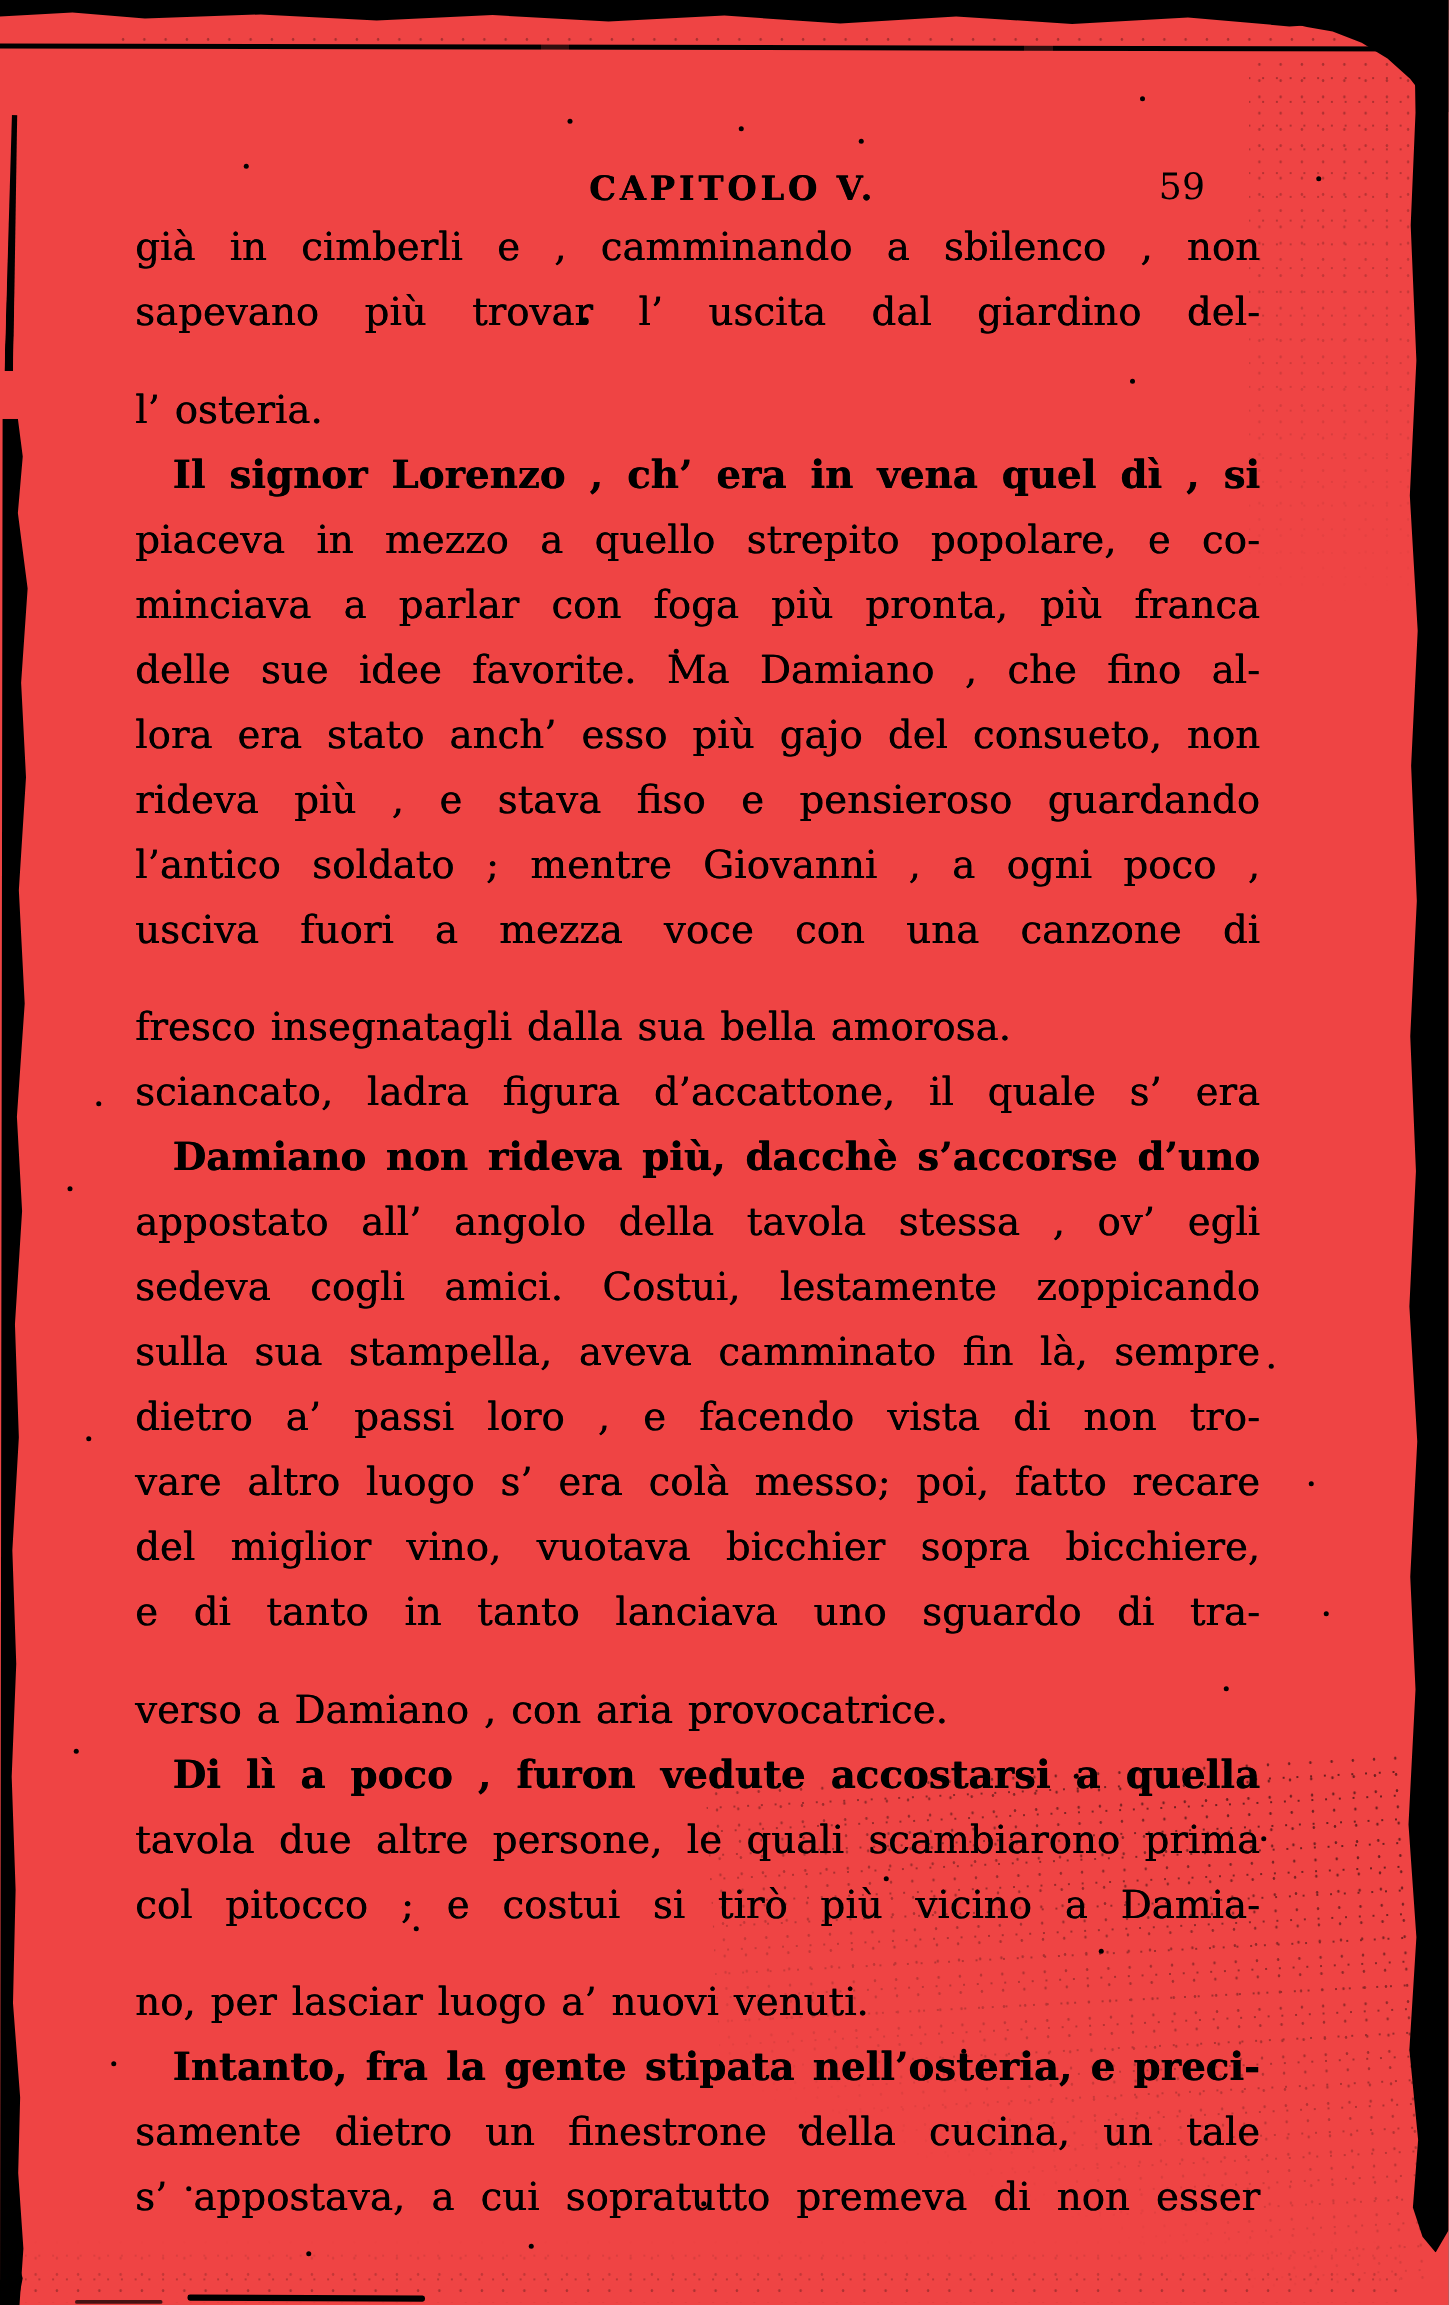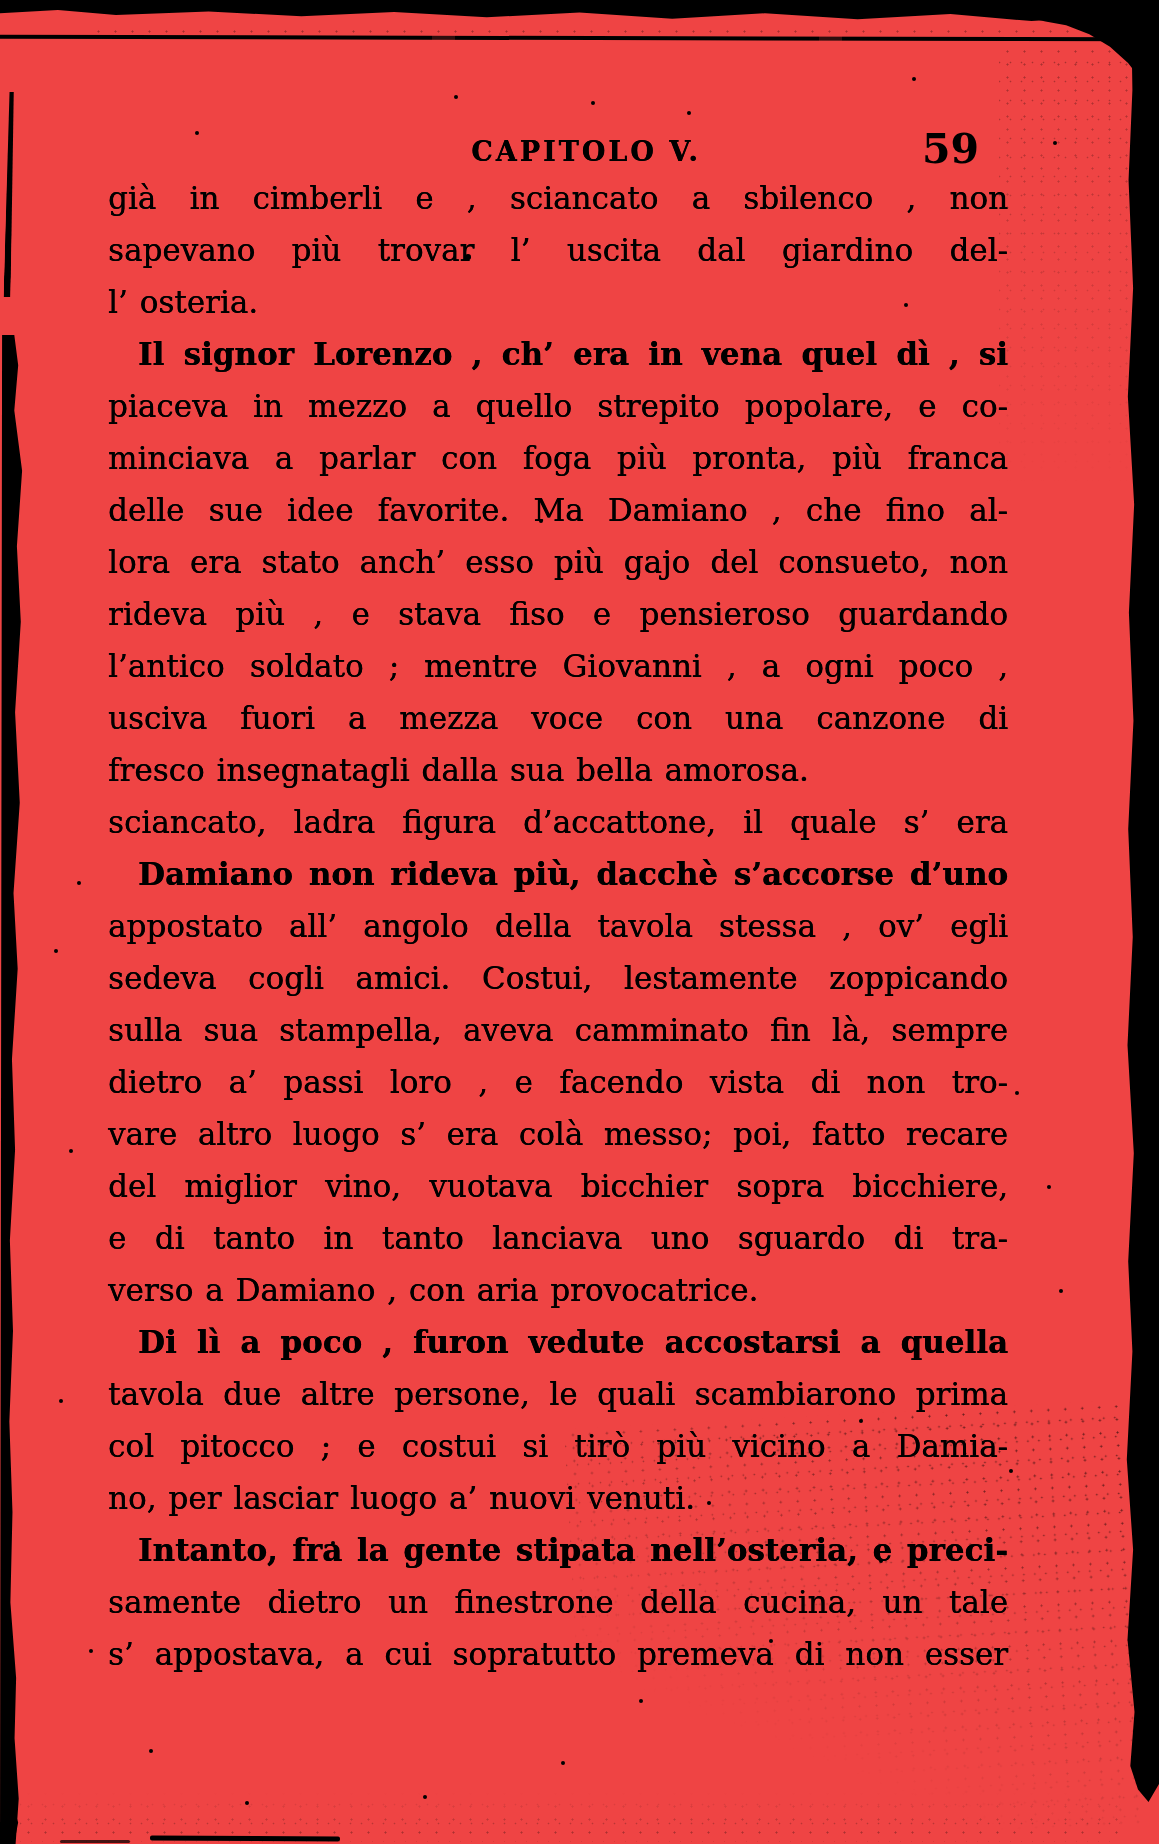--- a/index.html
+++ b/index.html
@@ -82,31 +82,31 @@
       70px 1150px 0 1px #000, 55px 950px 0 1px #000, 1060px 1290px 0 1px #000;
   }
   
   .header{position:absolute;left:108px;top:128px;width:900px;height:56px;}
   .chapter{
     position:absolute;left:calc(50% + 28px);transform:translateX(-50%);
     top:10px;font-size:27px;line-height:27px;letter-spacing:3px;font-weight:bold;
     text-shadow:0.3px 0 0 currentColor;white-space:nowrap;
   }
   .pagenum{
-    position:absolute;right:29px;top:-2px;
-    font-size:41px;line-height:46px;font-weight:bold;
+    position:absolute;right:44px;top:-2px;
+    font-size:29px;line-height:46px;font-weight:normal;
   }
   .lines{position:absolute;left:108px;top:172px;width:900px;}
   .ln{
     height:52px;line-height:52px;font-size:31px;
     text-align:justify;text-align-last:justify;
     word-spacing:2px;white-space:normal;
     text-shadow:0.35px 0 0 currentColor;
   }
-  .ln.end{text-align-last:left;}
+  .ln.end{text-align-last:left;margin-top:26px;}
   .ln.ind{padding-left:30px;font-weight:bold;}
 </style>
 </head>
 <body>
 
 <div class="page">
 
   <div class="art top-band"></div>
   <div class="art top-rule"></div>
   <div class="art corner-blob"></div>
@@ -121,21 +121,21 @@
   <div class="noise noise-top"></div>
   <div class="noise noise-bottom"></div>
   <div class="specks"></div>
 
   <div class="header">
     <span class="chapter">CAPITOLO V.</span>
     <span class="pagenum">59</span>
   </div>
 
   <div class="lines">
-    <div class="ln">già in cimberli e , sciancato a sbilenco , non</div>
+    <div class="ln">già in cimberli e , camminando a sbilenco , non</div>
     <div class="ln">sapevano più trovar l’ uscita dal giardino del-</div>
     <div class="ln end">l’ osteria.</div>
     <div class="ln ind">Il signor Lorenzo , ch’ era in vena quel dì , si</div>
     <div class="ln">piaceva in mezzo a quello strepito popolare, e co-</div>
     <div class="ln">minciava a parlar con foga più pronta, più franca</div>
     <div class="ln">delle sue idee favorite. Ma Damiano , che fino al-</div>
     <div class="ln">lora era stato anch’ esso più gajo del consueto, non</div>
     <div class="ln">rideva più , e stava fiso e pensieroso guardando</div>
     <div class="ln">l’antico soldato ; mentre Giovanni , a ogni poco ,</div>
     <div class="ln">usciva fuori a mezza voce con una canzone di</div>

